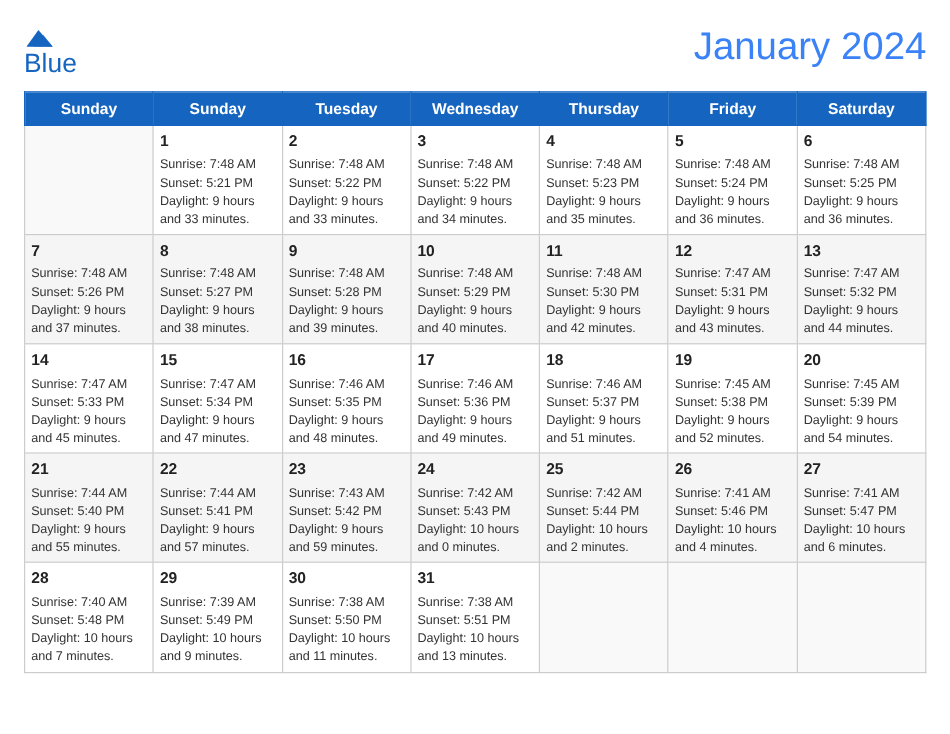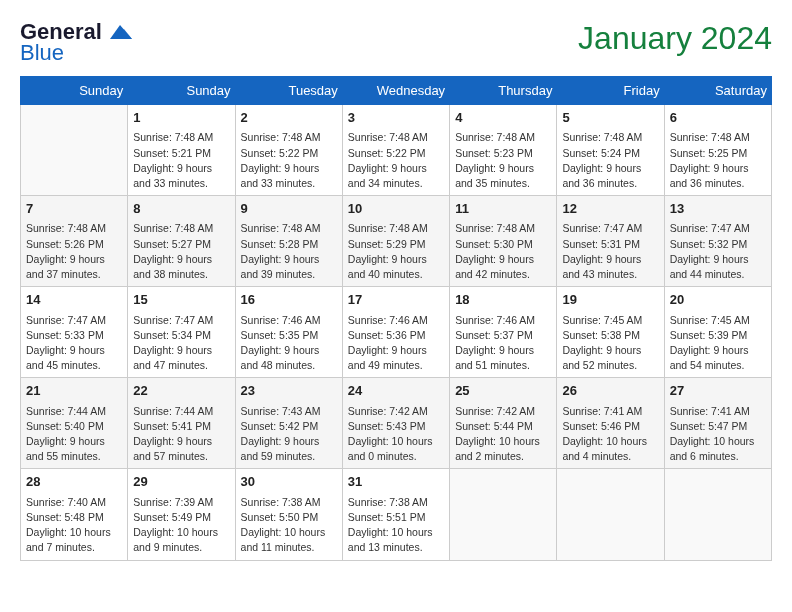--- a/index.html
+++ b/index.html
@@ -25,40 +25,40 @@
       font-size: 22px;
       font-weight: bold;
       color: #1a1a2e;
       line-height: 1.1;
     }
     .title-section {
       text-align: right;
     }
     .month-title {
       font-size: 32px;
-      color: #15803d;
+      color: #3b82f6;
       font-weight: normal;
     }
     .location-title {
       font-size: 16px;
       color: #1a1a2e;
       margin-top: 2px;
     }
     .calendar {
       width: 100%;
       border-collapse: collapse;
       font-size: 11px;
     }
     .calendar th {
       background: #1565c0;
       color: #fff;
       padding: 6px 4px;
-      text-align: right;
+      text-align: center;
       font-size: 13px;
-      font-weight: normal;
+      font-weight: bold;
       border: 1px solid #1565c0;
     }
     .calendar td {
       border: 1px solid #ccc;
       vertical-align: top;
       padding: 4px 5px;
       min-height: 80px;
       width: 107px;
       color: #333;
       line-height: 1.4;
@@ -84,21 +84,20 @@
       background: #ffffff;
     }
   </style>
 </head>
 <body>
 
 <div class="header">
   <div class="logo">
     <div style="display:flex; align-items:center;">
       <span class="logo-text">
-        <span>General</span>
         <svg width="22" height="16" viewBox="0 0 22 16" style="vertical-align:middle; margin-left:2px;">
           <polygon points="0,14 10,0 22,14" fill="#1565c0"></polygon>
           <polygon points="6,14 14,4 22,14" fill="#1565c0" opacity="0.7"></polygon>
         </svg>
       </span>
     </div>
     <div style="font-size:22px; font-weight:normal; color:#1565c0; margin-top:-4px;">Blue</div>
   </div>
   <div class="title-section">
     <div class="month-title">January 2024</div>

